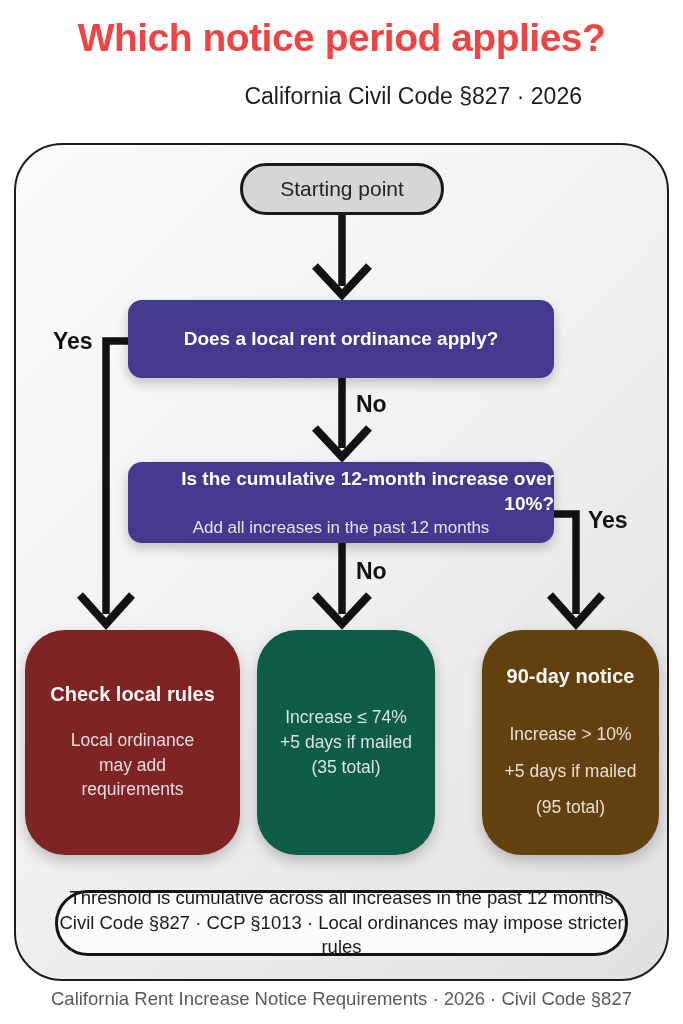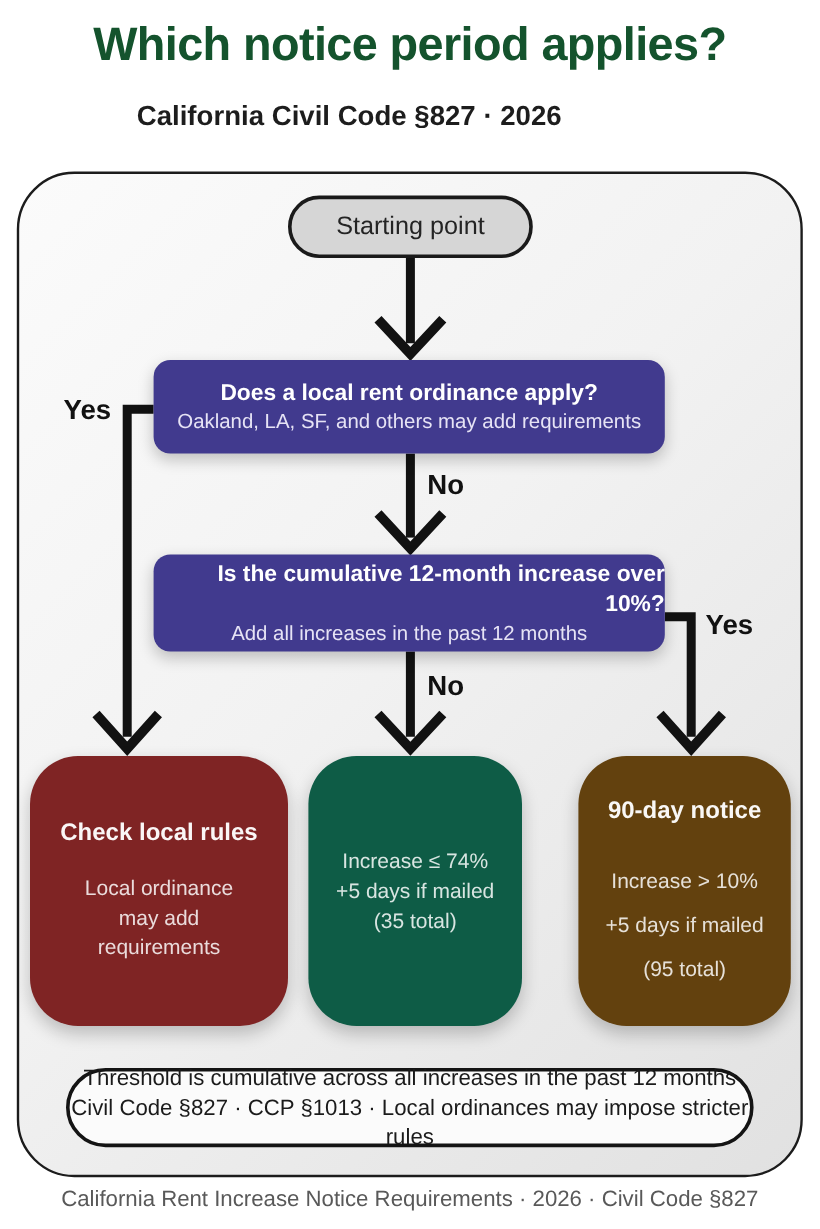--- a/index.html
+++ b/index.html
@@ -12,27 +12,27 @@
     overflow: hidden;
   }
   .abs { position: absolute; }
 
   .title {
     top: 16px; left: 0; width: 683px;
     text-align: center;
     font-size: 39px;
     font-weight: 600;
     letter-spacing: -0.5px;
-    color: #14532d;
+    color: #ef4444;
   }
   .subtitle {
     top: 83px; left: 0; width: 582px;
-    text-align: center;
+    text-align: right;
     font-size: 23px;
-    font-weight: 700;
+    font-weight: 400;
     color: #1d1d1d;
   }
 
   .canvas {
     left: 14px; top: 143px;
     width: 655px; height: 838px;
     box-sizing: border-box;
     border: 2.5px solid #1c1c1c;
     border-radius: 48px;
     background: linear-gradient(135deg, #fbfbfb 0%, #f2f2f2 45%, #e1e1e1 100%);
@@ -146,21 +146,20 @@
       <polyline class="arrow-head" points="550,595 576,624 602,595"></polyline>
     </g>
   </svg>
 
   <div class="abs start-oval">
     <span>Starting point</span>
   </div>
 
   <div class="abs decision decision-1">
     <div class="q">Does a local rent ordinance apply?</div>
-    <div class="d">Oakland, LA, SF, and others may add requirements</div>
   </div>
 
   <div class="abs edge-label" style="left:53px; top:328px;">Yes</div>
   <div class="abs edge-label" style="left:356px; top:391px;">No</div>
 
   <div class="abs decision decision-2">
     <div class="q">Is the cumulative 12-month increase over 10%?</div>
     <div class="d">Add all increases in the past 12 months</div>
   </div>
 

